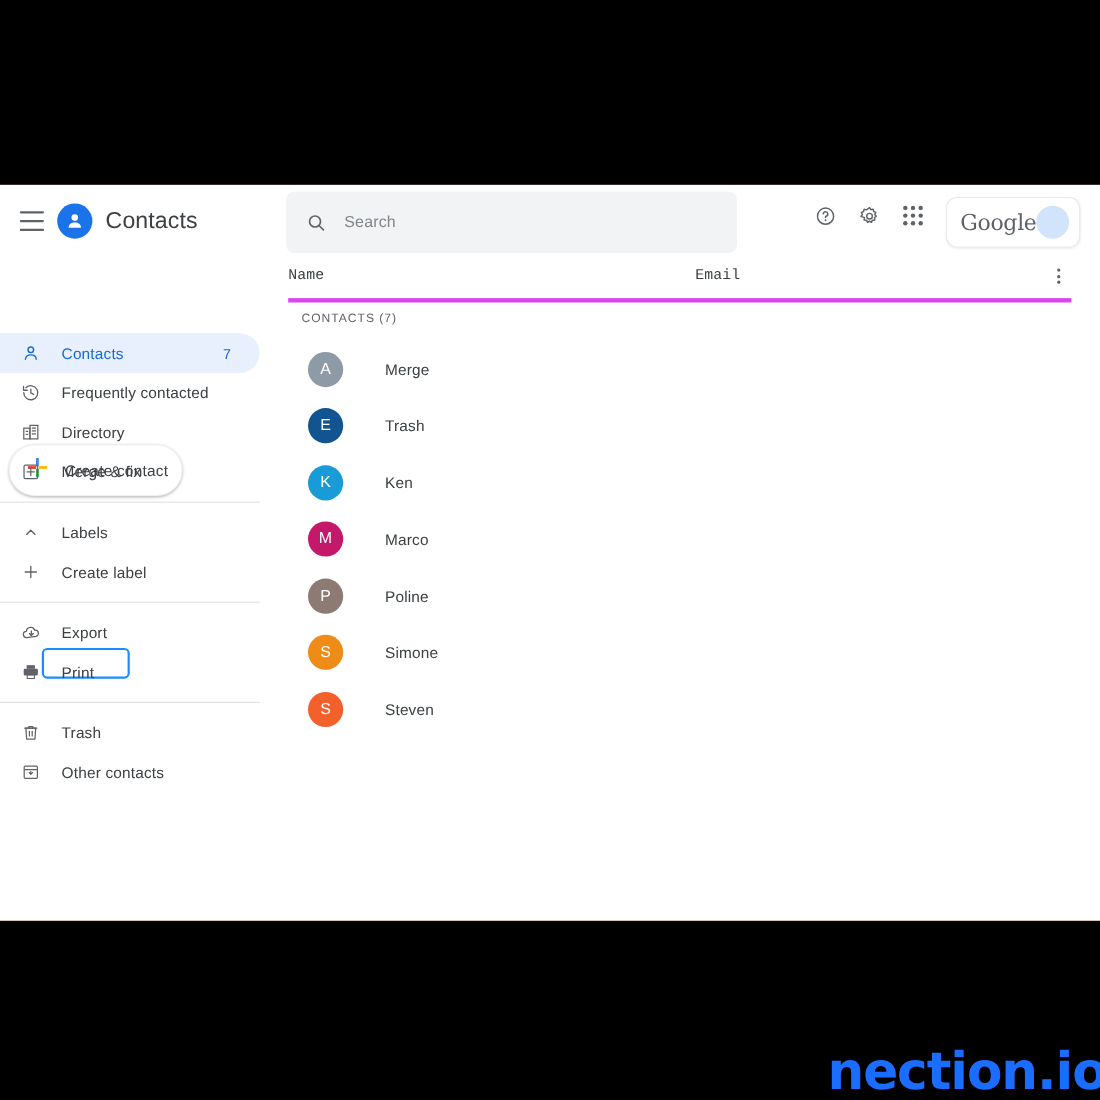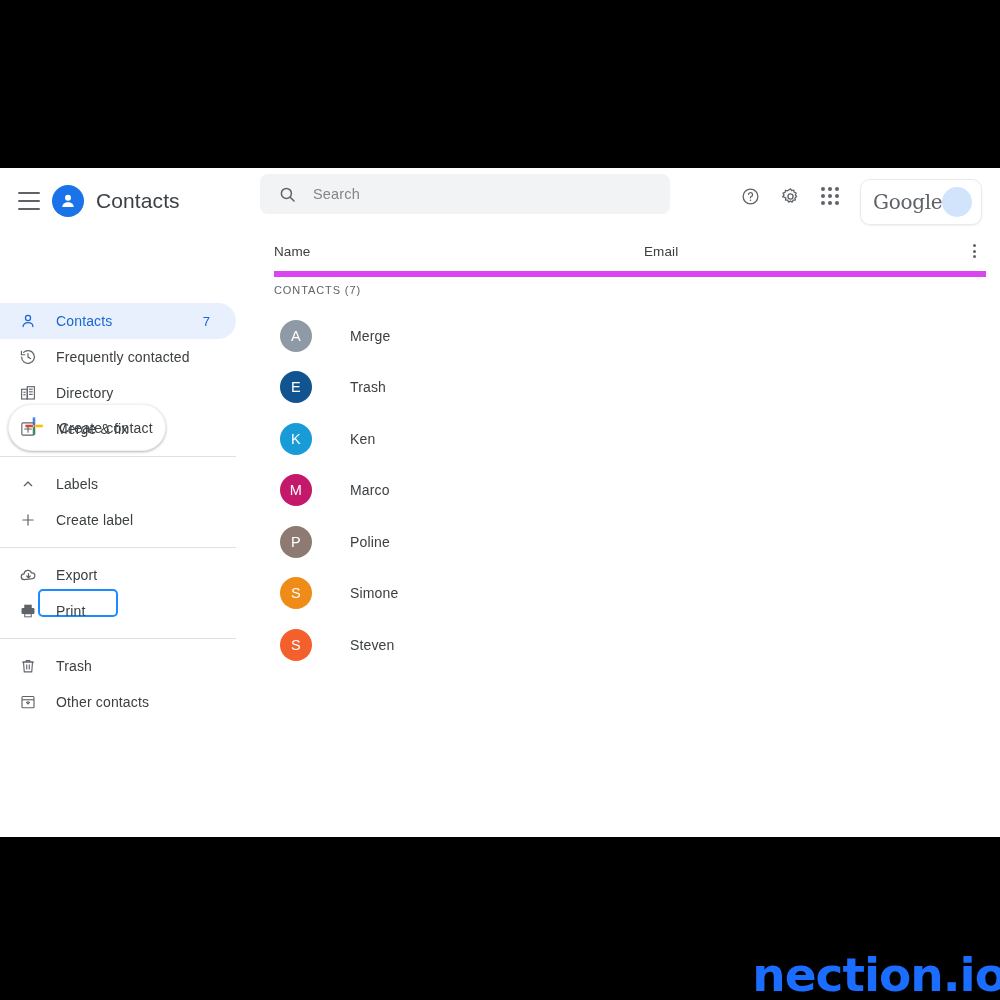--- a/index.html
+++ b/index.html
@@ -193,21 +193,21 @@
     width: 740px;
     height: 56px;
     display: flex;
     align-items: center;
   }
   .search-box {
     position: absolute;
     left: 0;
     top: 6px;
     width: 410px;
-    height: 40px;
+    height: 56px;
     background: #f1f3f4;
     border-radius: 8px;
     display: flex;
     align-items: center;
     cursor: text;
     box-sizing: border-box;
   }
   .search-box .s-icon { margin-left: 18px; flex: none; display:flex; }
   .search-placeholder {
     margin-left: 16px;
@@ -272,27 +272,28 @@
     width: 30px;
     height: 30px;
     border-radius: 50%;
     background: #d2e3fc;
     flex: none;
   }
 
   
   .table-head {
     position: absolute;
-    left: 14px;
+    left: 2px;
     top: 63px;
     width: 712px;
     height: 40px;
     display: flex;
     align-items: center;
-    border-bottom: 6px solid #d946ef;
+    border-bottom: 4px solid #d946ef;
+    font-family: Liberation Mono, monospace;
   }
   .th {
     font-size: 13.5px;
     color: #3c4043;
     letter-spacing: .1px;
   }
   .th-name { position: absolute; left: 0; }
   .th-email { position: absolute; left: 370px; }
   .th-more {
     position: absolute;

